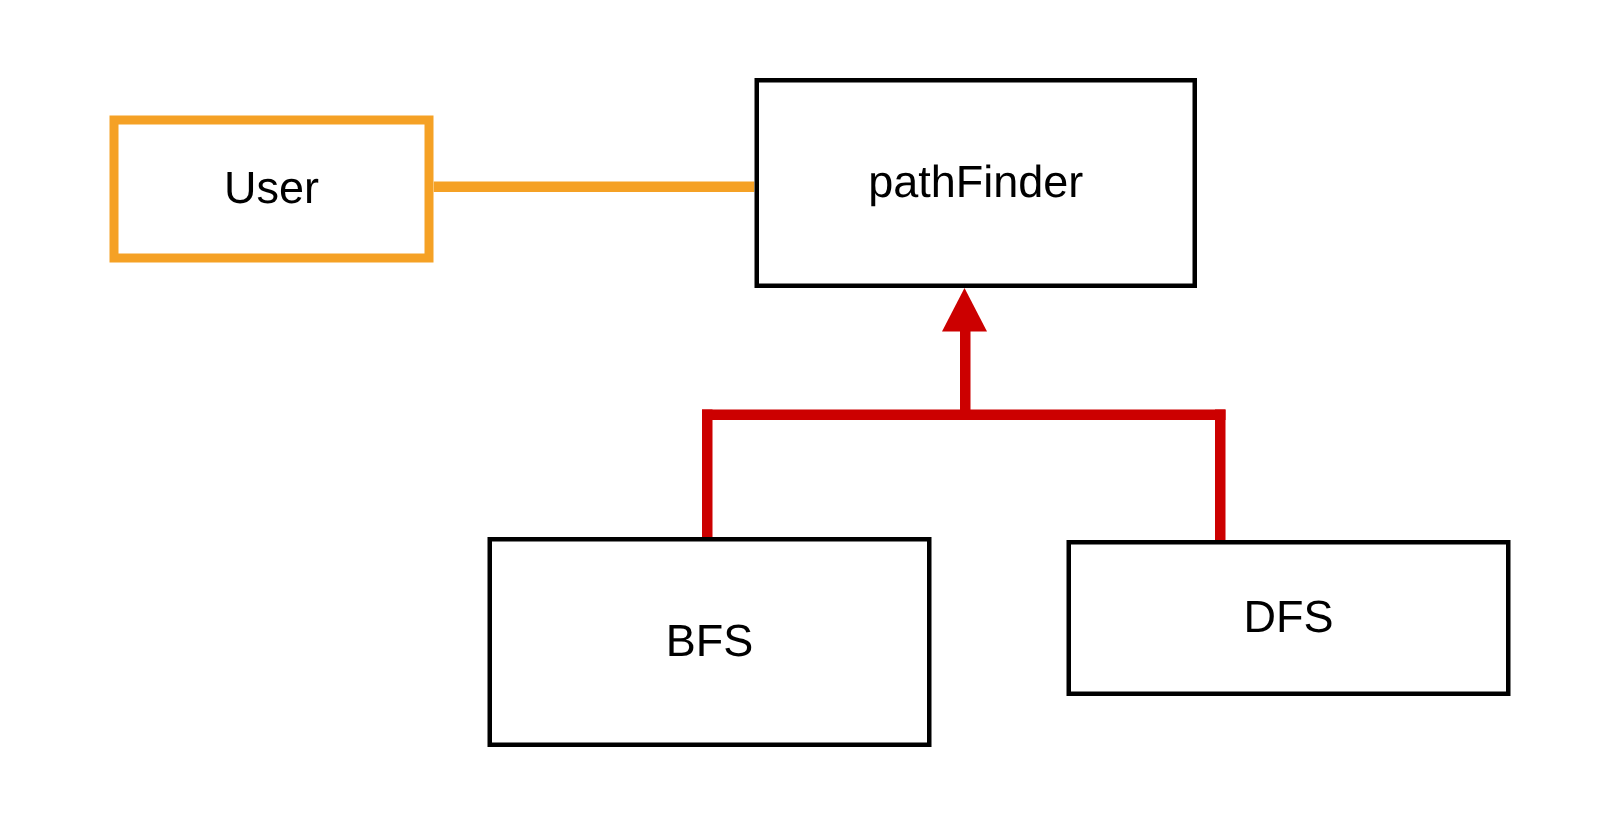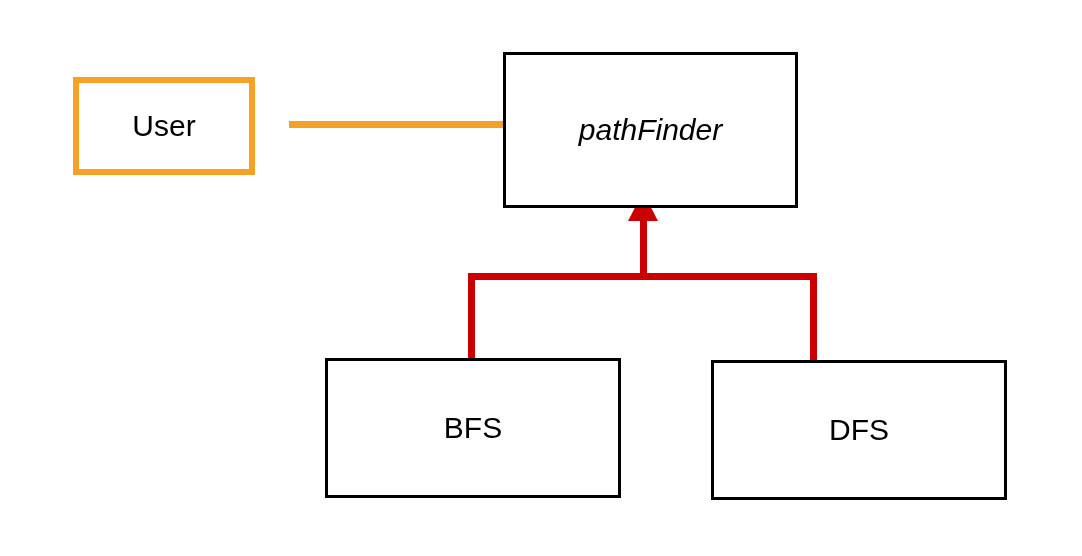--- a/index.html
+++ b/index.html
@@ -26,26 +26,26 @@
     align-items: center;
     justify-content: center;
     background: var(--bg);
     color: var(--ink);
     font-size: 30px;
     line-height: 1;
     z-index: 2;
   }
   .node-black { border: 3px solid var(--ink); }
   .node-user {
-    left: 73px; top: 77px; width: 182px; height: 98px;
+    left: 73px; top: 77px; width: 216px; height: 98px;
     border: 6px solid var(--orange);
   }
-  .node-pathfinder { left: 503px; top: 52px;  width: 295px; height: 156px; font-style: italic; }
+  .node-pathfinder { left: 503px; top: 52px;  width: 295px; height: 140px; }
   .node-bfs        { left: 325px; top: 358px; width: 296px; height: 140px; }
-  .node-dfs        { left: 711px; top: 360px; width: 296px; height: 140px; }
+  .node-dfs        { left: 711px; top: 360px; width: 296px; height: 104px; }
 
   .edge { position: absolute; z-index: 1; }
   .edge-orange {
     left: 289px; top: 121px; width: 214px; height: 7px;
     background: var(--orange);
   }
   .red { background: var(--red); }
   .red-h       { left: 468px; top: 273px; width: 349px; height: 7px; }
   .red-v-left  { left: 468px; top: 273px; width: 7px;  height: 88px; }
   .red-v-right { left: 810px; top: 273px; width: 7px;  height: 90px; }

